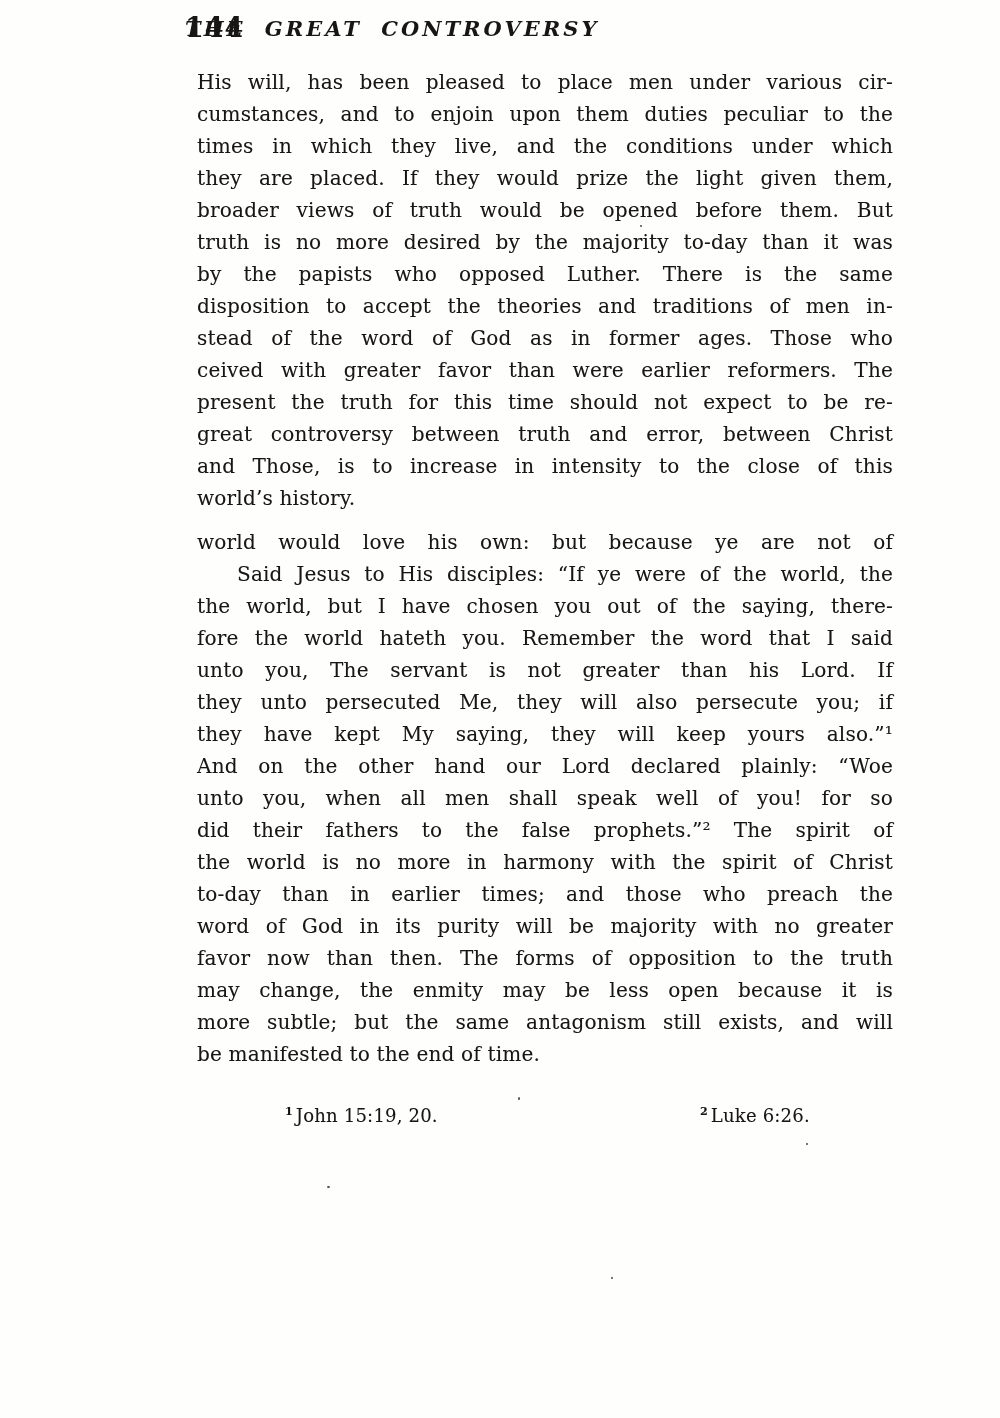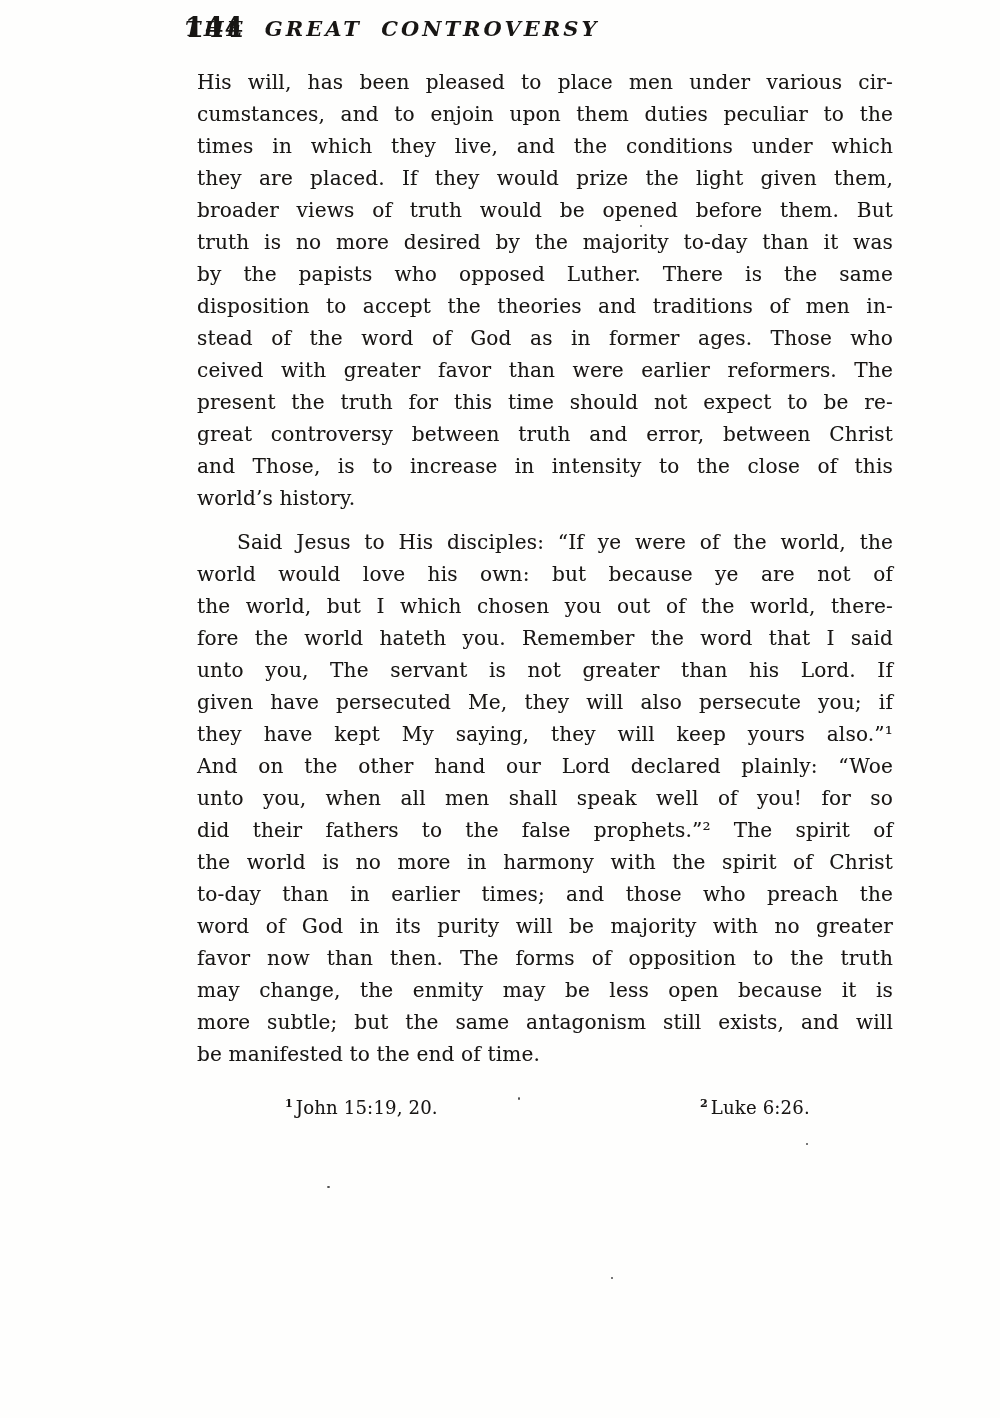--- a/index.html
+++ b/index.html
@@ -55,21 +55,21 @@
   }
   .line.last { text-align-last: left; }
   .line.indent { text-indent: 40px; }
   .footnotes {
     position: relative;
     margin-top: 18px;
     height: 28px;
     font-size: 18px;
     text-shadow: 0.2px 0.3px 0 rgba(24,22,20,0.28);
   }
-  .footnote { position: absolute; top: 0; white-space: nowrap; }
+  .footnote { position: absolute; top: 8px; white-space: nowrap; }
   .fn-1 { left: 100px; }
   .fn-2 { left: 515px; }
   .footnote sup {
     font-size: 11px;
     vertical-align: super;
     margin-right: 3px;
     font-weight: 600;
   }
   .speck {
     position: absolute;
@@ -99,26 +99,26 @@
           <div class="line">by the papists who opposed Luther. There is the same</div>
           <div class="line">disposition to accept the theories and traditions of men in-</div>
           <div class="line">stead of the word of God as in former ages. Those who</div>
           <div class="line">ceived with greater favor than were earlier reformers. The</div>
           <div class="line">present the truth for this time should not expect to be re-</div>
           <div class="line">great controversy between truth and error, between Christ</div>
           <div class="line">and Those, is to increase in intensity to the close of this</div>
           <div class="line last">world’s history.</div>
         </section>
       <section class="paragraph">
+          <div class="line">world would love his own: but because ye are not of</div>
           <div class="line indent">Said Jesus to His disciples: “If ye were of the world, the</div>
-          <div class="line">world would love his own: but because ye are not of</div>
-          <div class="line">the world, but I which chosen you out of the world, there-</div>
+          <div class="line">the world, but I have chosen you out of the saying, there-</div>
           <div class="line">fore the world hateth you. Remember the word that I said</div>
           <div class="line">unto you, The servant is not greater than his Lord. If</div>
-          <div class="line">given have persecuted Me, they will also persecute you; if</div>
+          <div class="line">they unto persecuted Me, they will also persecute you; if</div>
           <div class="line">they have kept My saying, they will keep yours also.”¹</div>
           <div class="line">And on the other hand our Lord declared plainly: “Woe</div>
           <div class="line">unto you, when all men shall speak well of you! for so</div>
           <div class="line">did their fathers to the false prophets.”² The spirit of</div>
           <div class="line">the world is no more in harmony with the spirit of Christ</div>
           <div class="line">to-day than in earlier times; and those who preach the</div>
           <div class="line">word of God in its purity will be majority with no greater</div>
           <div class="line">favor now than then. The forms of opposition to the truth</div>
           <div class="line">may change, the enmity may be less open because it is</div>
           <div class="line">more subtle; but the same antagonism still exists, and will</div>

